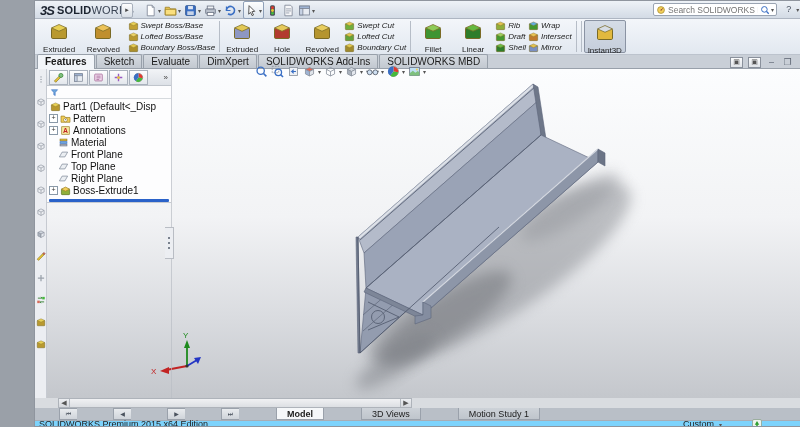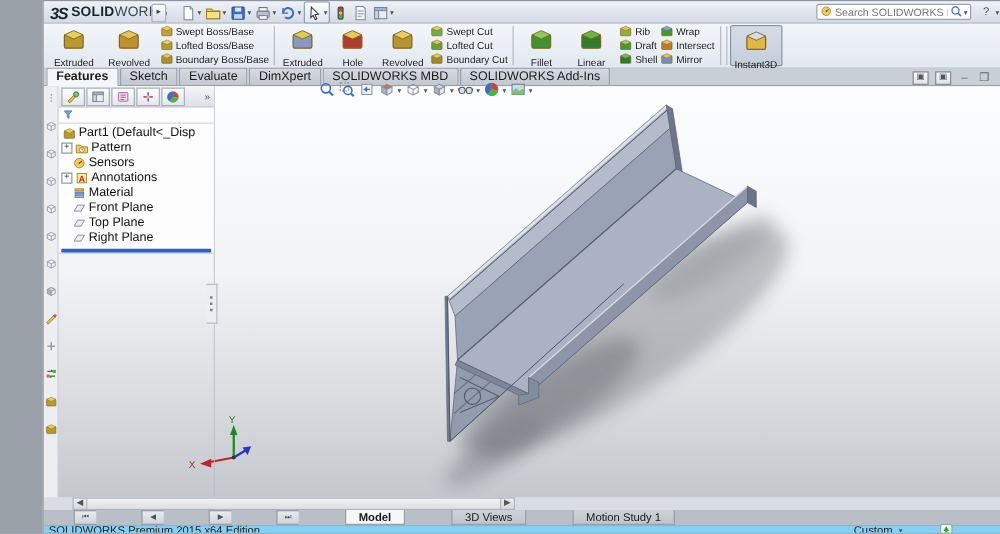--- a/index.html
+++ b/index.html
@@ -33,21 +33,21 @@
   .rgroup{display:flex;align-items:stretch;}
   .rsep{width:1px;background:#b6bdc7;margin:1px 2px;}
   .rbig{display:flex;flex-direction:column;align-items:center;justify-content:flex-start;
     padding:1px 3px 0;min-width:34px;cursor:default;}
   .rbig.pressed{background:linear-gradient(#d5dce6,#c5cedb);border:1px solid #8a93a3;border-radius:2px;}
   .rbig .lbl{font-size:8px;line-height:8.5px;text-align:center;color:#1c1c1c;margin-top:1px;white-space:nowrap;}
   .rbig .caret{margin:0;}
   .rstack{display:grid;grid-auto-flow:column;grid-template-rows:repeat(3,1fr);align-content:center;
     column-gap:2px;padding:0 2px;}
   .rsmall{display:flex;align-items:center;gap:2px;height:11px;}
-  .rsmall .lbl{font-size:8px;color:#1c1c1c;white-space:nowrap;}
+  .rsmall .lbl{font-size:8px;color:#1c1c1c;white-space:nowrap;font-style:italic;}
   
   .cmdtabs{position:absolute;left:0;top:54px;width:800px;height:14px;background:#c9cfd7;
     border-bottom:1px solid #98a0aa;box-sizing:border-box;display:flex;align-items:flex-end;padding-left:2px;}
   .ctab{font-size:10px;padding:1px 7px 1px;margin-right:1px;border:1px solid #98a0aa;border-bottom:none;
     background:linear-gradient(#d6dbe1,#c2c8d0);color:#1b1b1b;border-radius:2px 2px 0 0;}
   .ctab.active{background:#f2f5f9;font-weight:bold;position:relative;top:1px;padding-bottom:2px;}
   .docbtns{position:absolute;right:24px;top:56px;display:flex;gap:5px;align-items:center;}
   .docbtn{width:11px;height:9px;border:1px solid #8a919c;background:linear-gradient(#fbfcfd,#dfe3e8);
     font-size:7px;line-height:8px;text-align:center;color:#555;}
   .docbtn.flat{border:none;background:none;font-size:9px;color:#5a6270;}
@@ -373,22 +373,22 @@
           <div class="lbl">Instant3D</div>
         </div>
       </div>
     </div>
 
   <div class="cmdtabs" id="cmdtabs">
       <div class="ctab active">Features</div>
       <div class="ctab">Sketch</div>
       <div class="ctab">Evaluate</div>
       <div class="ctab">DimXpert</div>
+      <div class="ctab">SOLIDWORKS Add-Ins</div>
       <div class="ctab">SOLIDWORKS MBD</div>
-      <div class="ctab">SOLIDWORKS Add-Ins</div>
     </div>
   <div class="docbtns" id="docbtns">
       <div class="docbtn">▣</div>
       <div class="docbtn">▣</div>
       <div class="docbtn flat">–</div>
       <div class="docbtn flat">❐</div>
       <div class="docbtn flat">✕</div>
     </div>
 
   <div class="leftstrip" id="leftstrip">
@@ -620,31 +620,20 @@
             <span class="ticon">
               <svg width="11" height="11" viewBox="0 0 16 16">
                 <path d="M1.5 4.5 h5 l1.5 2 h6.5 v7 h-13 Z" fill="#f2cf5a" stroke="#9a7e22"></path>
                 <circle cx="8" cy="10" r="2.8" fill="#fff" stroke="#9a7e22"></circle>
                 <path d="M8 8.5 v1.5 h1.2" fill="none" stroke="#555"></path>
               </svg>
             </span>
             <span>Pattern</span>
           </div>
           <div class="trow">
-            <span class="noexp"></span>
-            <span class="ticon">
-              <svg width="11" height="11" viewBox="0 0 16 16">
-                <circle cx="8" cy="8" r="5.5" fill="#f2cf5a" stroke="#9a7e22"></circle>
-                <path d="M8 8 L11 5.5" stroke="#8a3f32" stroke-width="1.4"></path>
-                <circle cx="8" cy="8" r="1" fill="#8a3f32"></circle>
-              </svg>
-            </span>
-            <span>Sensors</span>
-          </div>
-          <div class="trow">
             <span class="exp">+</span>
             <span class="ticon">
               <svg width="11" height="11" viewBox="0 0 16 16">
                 <rect x="2.5" y="2.5" width="11" height="11" fill="#f6e8a0" stroke="#9a7e22"></rect>
                 <text x="8" y="12" font-size="10" text-anchor="middle" fill="#c22323" font-family="Liberation Sans,sans-serif" font-weight="bold">A</text>
               </svg>
             </span>
             <span>Annotations</span>
           </div>
           <div class="trow">
@@ -677,20 +666,30 @@
             <span>Top Plane</span>
           </div>
           <div class="trow">
             <span class="noexp"></span>
             <span class="ticon">
               <svg width="11" height="11" viewBox="0 0 16 16">
                 <path d="M2 11.5 L6 4.5 L14 4.5 L10 11.5 Z" fill="#dfe4ea" fill-opacity=".6" stroke="#7b8494"></path>
               </svg>
             </span>
             <span>Right Plane</span>
+          </div>
+          <div class="trow">
+            <span class="exp">+</span>
+            <span class="ticon">
+              <svg width="11" height="11" viewBox="0 0 16 16">
+                <rect x="2" y="6" width="12" height="8" rx="1" fill="#8faf3a" stroke="#5a7020"></rect>
+                <path d="M2 6 L8 3 L14 6 L8 9 Z" fill="#f2cf5a" stroke="#9a7e22"></path>
+              </svg>
+            </span>
+            <span>Boss-Extrude1</span>
           </div>
         </div>
       <div class="rollback"></div>
     </div>
     <div class="splitter">
         <i></i>
         <i></i>
         <i></i>
       </div>
   </div>

